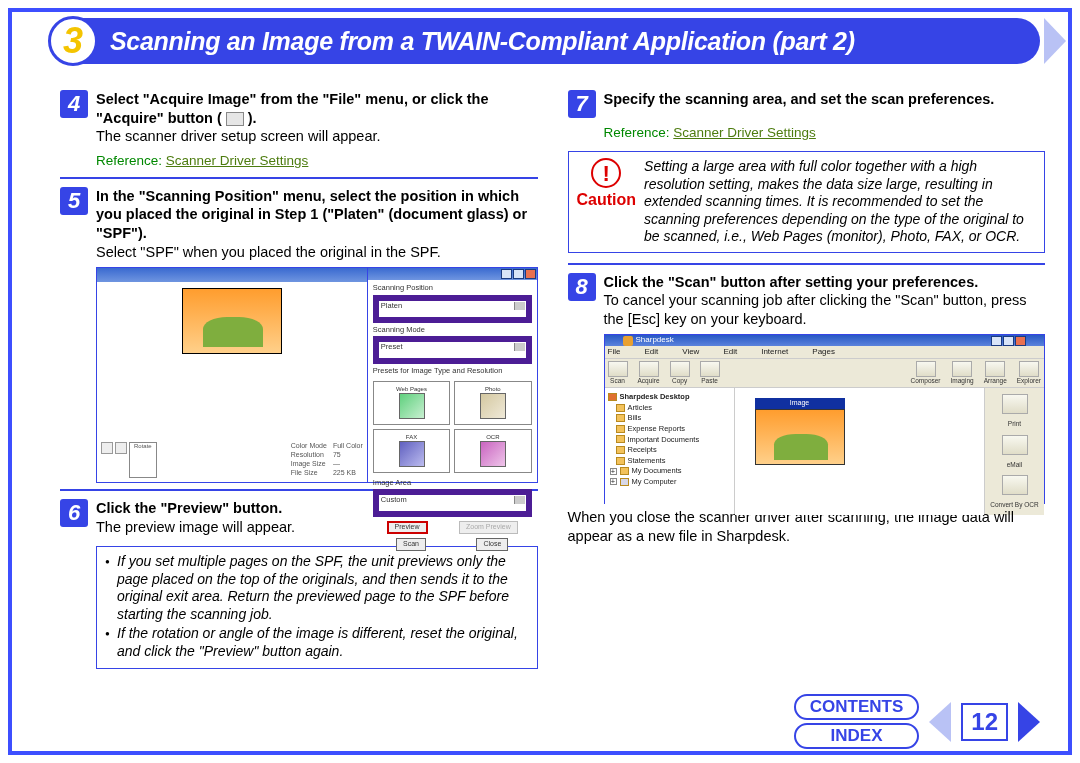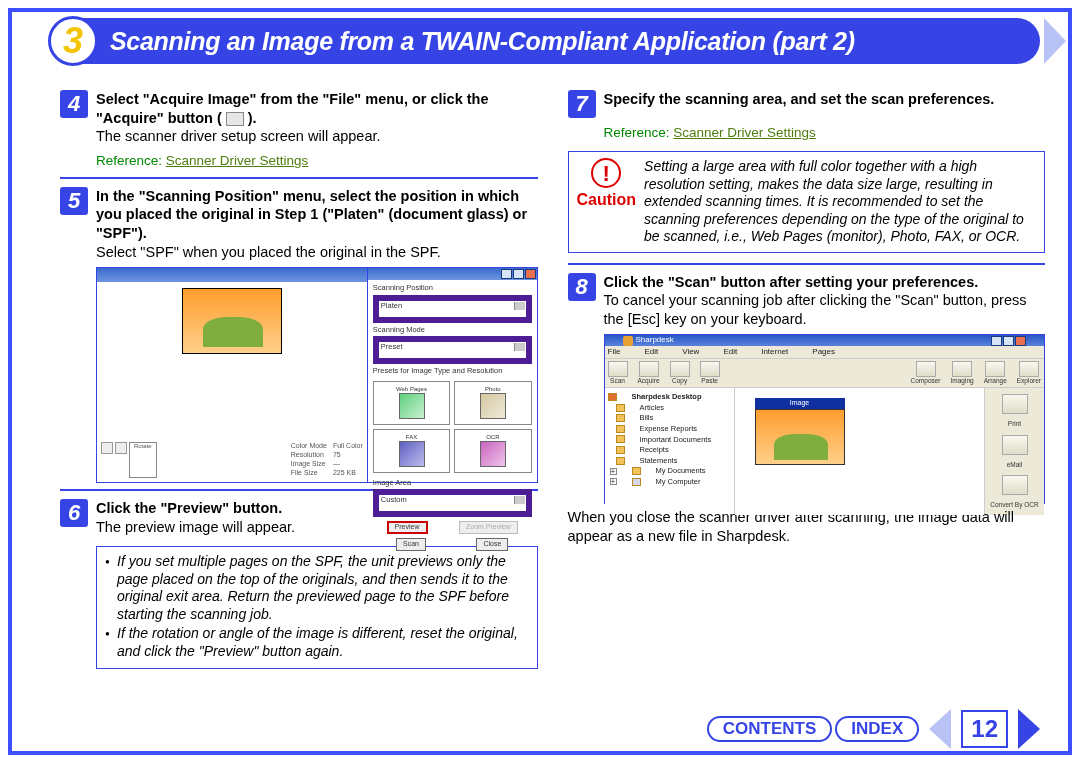--- a/index.html
+++ b/index.html
@@ -129,35 +129,35 @@
   }
   .sd-titlebar { background:linear-gradient(#2858c4,#5a82dc); height:16px; display:flex; align-items:flex-end; color:#fff; padding:0 18px; gap:3px;}
   .sd-title-ic{width:10px;height:10px;background:#e8a030;border-radius:2px;}
   .sd-winbtns{margin-left:auto;display:flex;gap:1px;}
   .sd-menubar { background:#ece9d8; padding:1px 3px; display:flex; gap:24px; color:#222;font-size:8px;}
   .sd-toolbar { background:#ece9d8; border-top:1px solid #ccc; border-bottom:1px solid #ccc; padding:2px 3px; display:flex; gap:10px; }
   .sd-tool { display:flex; flex-direction:column; align-items:center; font-size:6.5px; color:#333;}
   .sd-tico{width:20px;height:16px;border:1px solid #aaa;background:linear-gradient(#f8f8f0,#e0ddc8);}
   .sd-body{flex:1;display:flex;background:#fff;}
   .sd-tree{width:130px;border-right:1px solid #ccc;background:#fff;padding:3px;font-size:7.5px;color:#222;}
-  .sd-tree .item{display:flex;align-items:center;gap:15px;margin:1px 0 1px 8px;}
+  .sd-tree .item{display:flex;align-items:center;gap:3px;margin:1px 0 1px 8px;}
   .sd-tree .fold{width:9px;height:8px;background:#f3c25b;border:1px solid #b88a20;}
   .sd-tree .root{margin-left:0;font-weight:bold;}
   .sd-main{flex:1;position:relative;background:#fff;}
   .sd-thumb{position:absolute;left:20px;top:10px;width:90px;}
   .sd-thumb-label{background:#1030a0;color:#fff;font-size:7px;text-align:center;padding:1px;}
   .sd-thumb-img{height:56px;background:linear-gradient(#ff9d2e,#ffd08a);border:1px solid #333;position:relative;}
   .sd-thumb-img::after{content:"";position:absolute;left:18px;top:24px;width:54px;height:26px;background:#7fae3e;border-radius:40% 40% 0 0;}
   .sd-side{width:60px;border-left:1px solid #ccc;background:#ece9d8;display:flex;flex-direction:column;align-items:center;gap:6px;padding:6px 2px;font-size:6.5px;color:#333;}
   .sd-sico{width:26px;height:20px;background:linear-gradient(#f8f8f0,#e0ddc8);border:1px solid #aaa;}
   .nav-bar {
     position:absolute; bottom:14px; right:40px;
     display:flex; align-items:center; gap:10px;
   }
-  .nav-tabs { display:flex; flex-direction:row; gap:3px;}
+  .nav-tabs { display:flex; flex-direction:column; gap:3px;}
   .nav-tab {
     background:#fff; border:2px solid #3644e6; color:#3644e6;
     font-weight:bold; font-size:17px; padding:1px 14px;
     border-radius:14px; text-align:center; cursor:pointer;
   }
   .nav-arrow { width:0;height:0;border-top:20px solid transparent;border-bottom:20px solid transparent;cursor:pointer;}
   .nav-left { border-right:22px solid #b9c2f5;}
   .nav-right{ border-left:22px solid #3644e6;}
   .page-num {
     border:2px solid #3644e6; color:#3644e6; font-size:24px; font-weight:bold;

